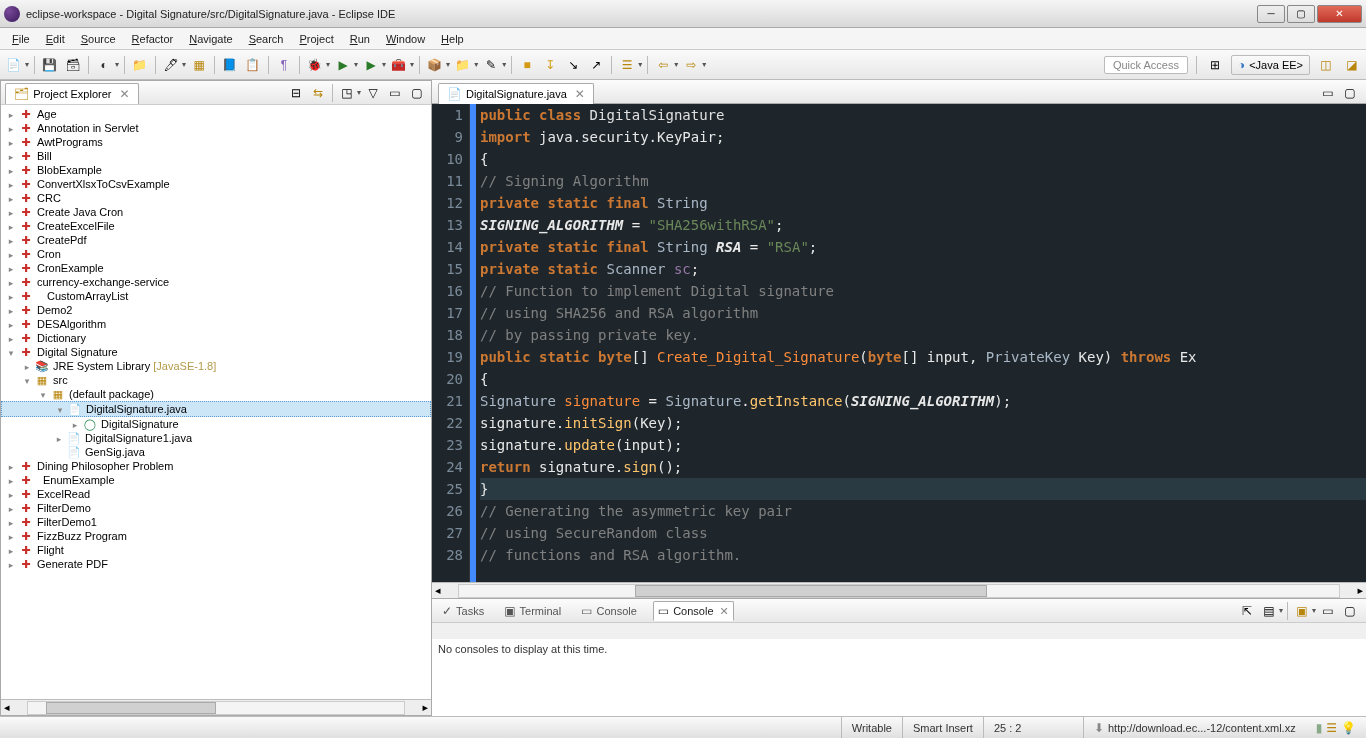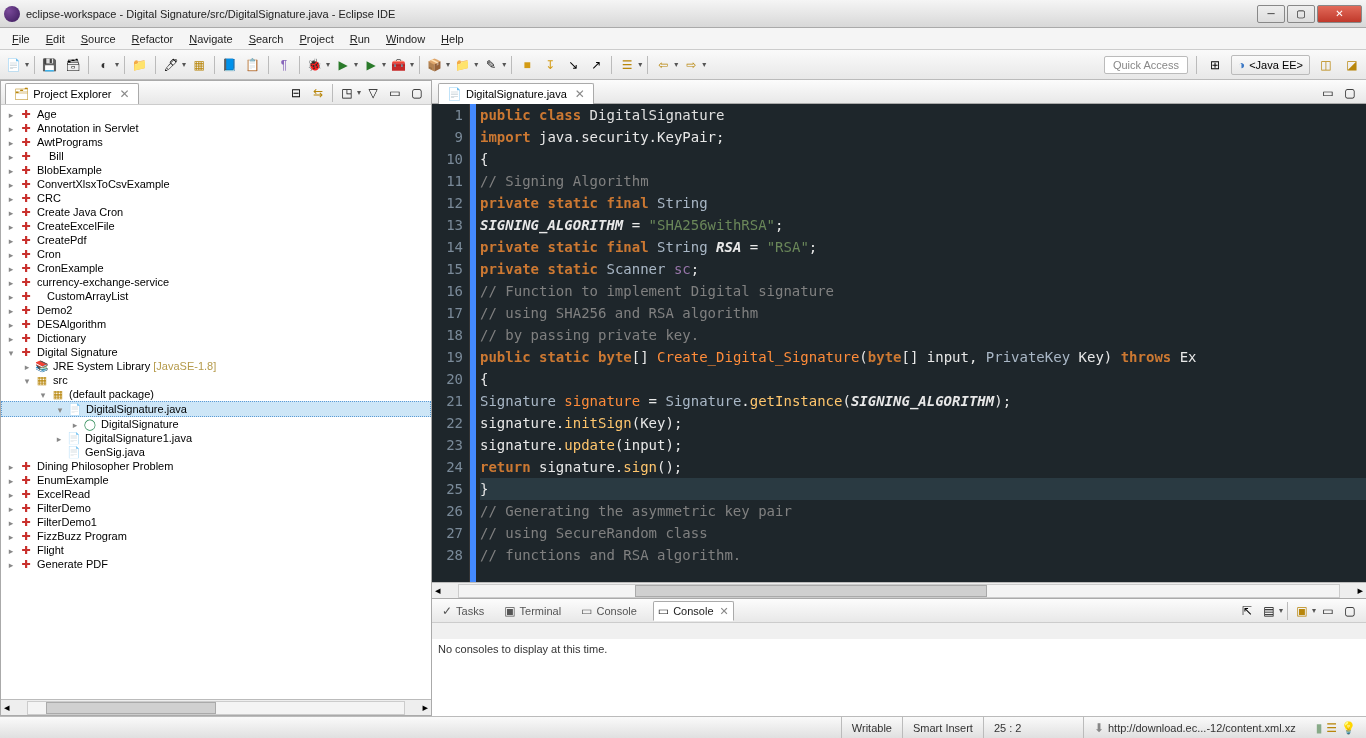--- a/index.html
+++ b/index.html
@@ -190,21 +190,21 @@
           <span style="margin-left:2px;">Annotation in Servlet</span>
         </div>
         <div class="tree-item" style="padding-left: 4px;">
           <span class="expander folder-closed"></span>
           <span class="proj-icon ic-proj">✚</span>
           <span style="margin-left:2px;">AwtPrograms</span>
         </div>
         <div class="tree-item" style="padding-left: 4px;">
           <span class="expander folder-closed"></span>
           <span class="proj-icon ic-proj">✚</span>
-          <span style="margin-left:14px;">Bill</span>
+          <span style="margin-left:2px;">Bill</span>
         </div>
         <div class="tree-item" style="padding-left: 4px;">
           <span class="expander folder-closed"></span>
           <span class="proj-icon ic-proj">✚</span>
           <span style="margin-left:2px;">BlobExample</span>
         </div>
         <div class="tree-item" style="padding-left: 4px;">
           <span class="expander folder-closed"></span>
           <span class="proj-icon ic-proj">✚</span>
           <span style="margin-left:2px;">ConvertXlsxToCsvExample</span>
@@ -305,21 +305,21 @@
           <span style="margin-left:2px;">GenSig.java</span>
         </div>
         <div class="tree-item" style="padding-left: 4px;">
           <span class="expander folder-closed"></span>
           <span class="proj-icon ic-proj">✚</span>
           <span style="margin-left:2px;">Dining Philosopher Problem</span>
         </div>
         <div class="tree-item" style="padding-left: 4px;">
           <span class="expander folder-closed"></span>
           <span class="proj-icon ic-proj">✚</span>
-          <span style="margin-left:2px;">EnumExample</span>
+          <span style="margin-left:8px;">EnumExample</span>
         </div>
         <div class="tree-item" style="padding-left: 4px;">
           <span class="expander folder-closed"></span>
           <span class="proj-icon ic-proj">✚</span>
           <span style="margin-left:2px;">ExcelRead</span>
         </div>
         <div class="tree-item" style="padding-left: 4px;">
           <span class="expander folder-closed"></span>
           <span class="proj-icon ic-proj">✚</span>
           <span style="margin-left:2px;">FilterDemo</span>

